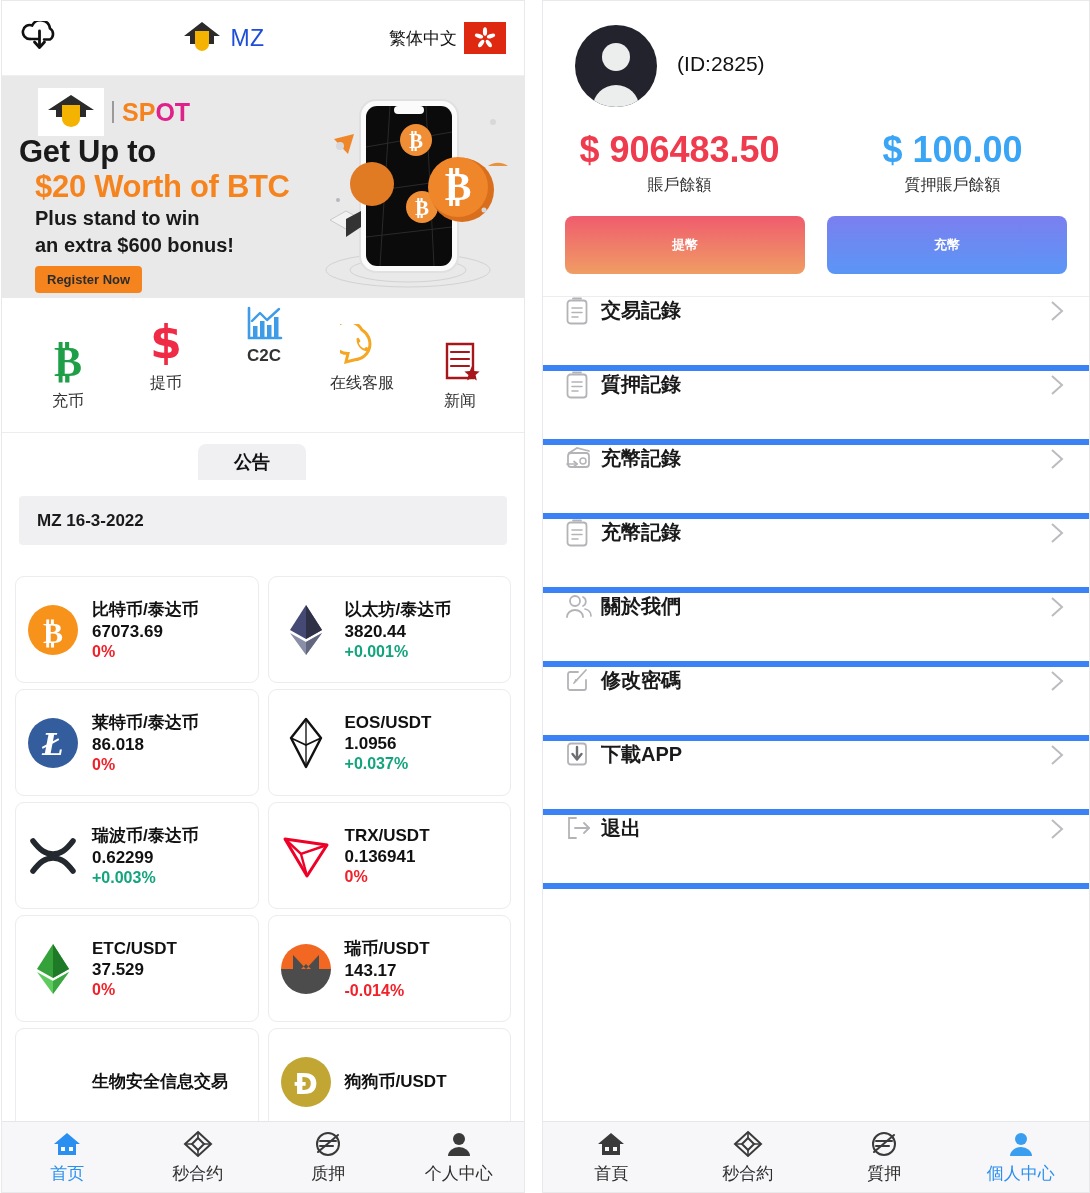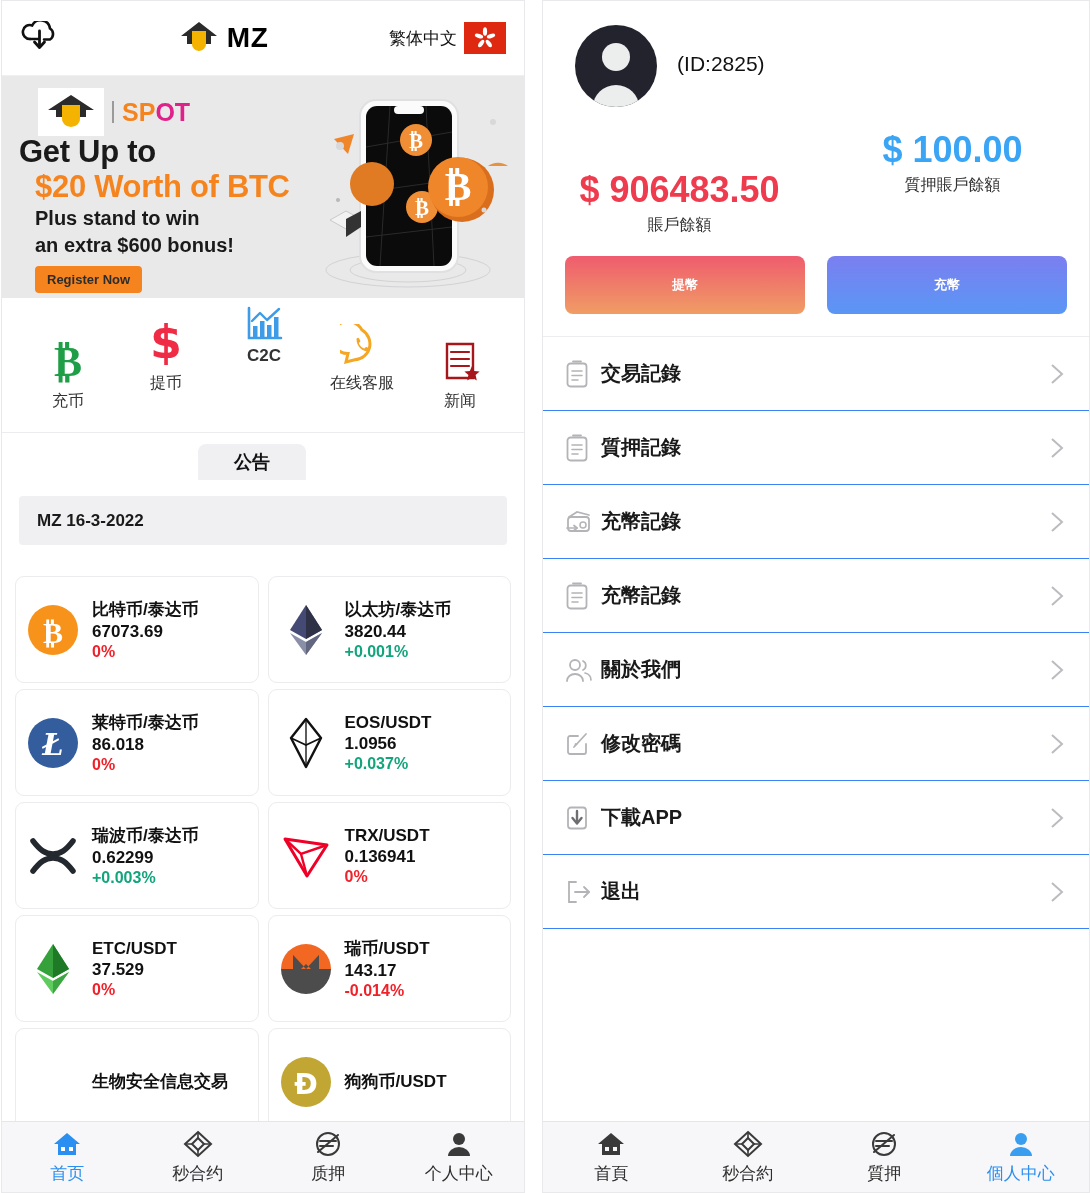--- a/index.html
+++ b/index.html
@@ -23,21 +23,21 @@
 
   
   .lheader {
     height: 75px; display: flex; align-items: center;
     padding: 0 18px; background:#fff;
     border-bottom: 1px solid #f0f0f2;
   }
   .dl-icon { width: 46px; flex: 0 0 46px; display:flex; align-items:center; }
   .brand { flex: 1; display: flex; align-items: center; justify-content: center; gap: 6px; margin-left:-10px;}
   .brand-mark { width: 44px; height: 40px; position: relative; }
-  .brand-text { font-size: 28px; font-weight: bold; color: #000000; letter-spacing: .5px; }
+  .brand-text { font-size: 23px; font-weight: normal; color: #1d4ed8; letter-spacing: .5px; }
   .lang { display: flex; align-items: center; gap: 7px; }
   .lang-label { font-size: 17px; color: #111; }
   .flag {
     width: 42px; height: 32px; background: #de2910;
     display:flex; align-items:center; justify-content:center;
   }
 
   
   .banner {
     position: relative; height: 222px; background: #e9e9ea; overflow:hidden;
@@ -117,36 +117,36 @@
   .profile-head { padding: 24px 0 0 0; }
   .avatar-row { display:flex; align-items:center; padding-left: 32px; gap: 20px; }
   .avatar {
     width: 82px; height: 82px; border-radius: 50%;
     background: #23232e; display:flex; align-items:flex-end; justify-content:center; overflow:hidden;
   }
   .uid { font-size: 21px; color:#111; font-weight: 500; padding-bottom: 4px;}
   .bal-row { display:flex; margin-top: 22px; }
   .bal-cell { flex:1; text-align:center; }
   .bal-amt { font-size: 36px; font-weight: bold; }
-  .bal-amt.red { color:#ef3b4e;margin-top:40px; }
+  .bal-amt.red { color:#ef3b4e; }
   .bal-amt.blue { color:#3aa4f5; }
   .bal-lbl { font-size: 16px; color:#333; margin-top: 4px; font-weight:500;}
   .act-row { display:flex; gap: 22px; padding: 20px 22px 22px 22px; }
   .act-btn {
     flex:1; height: 58px; border-radius: 8px; border:none; cursor:pointer;
     color:#fff; font-size: 13px; font-weight: bold;
     font-family: "Liberation Sans", sans-serif;
   }
   .act-withdraw { background: linear-gradient(180deg,#ef5c6e 0%, #f09d64 100%); }
   .act-deposit  { background: linear-gradient(180deg,#7b7ff0 0%, #5a96f5 100%); }
 
   .menulist { border-top: 1px solid #ededef; }
   .menurow {
-    height: 74px; display:flex; align-items:center;
-    padding: 0 22px 0 22px; border-bottom: 1px solid #3b82f6; cursor:pointer;
+    height: 74px; display:flex; align-items:flex-start;
+    padding: 0 22px 0 22px; border-bottom: 6px solid #3b82f6; cursor:pointer;
     background:#fff;
   }
   .menu-ico { width: 34px; flex:0 0 34px; display:flex; align-items:center; }
   .menu-lbl { flex:1; font-size: 20px; font-weight: bold; color:#1a1a1a; margin-left: 2px;}
   .chev { width: 20px; height: 28px; flex: 0 0 20px; }
 </style>
 </head>
 <body>
 
 <div class="stage">

